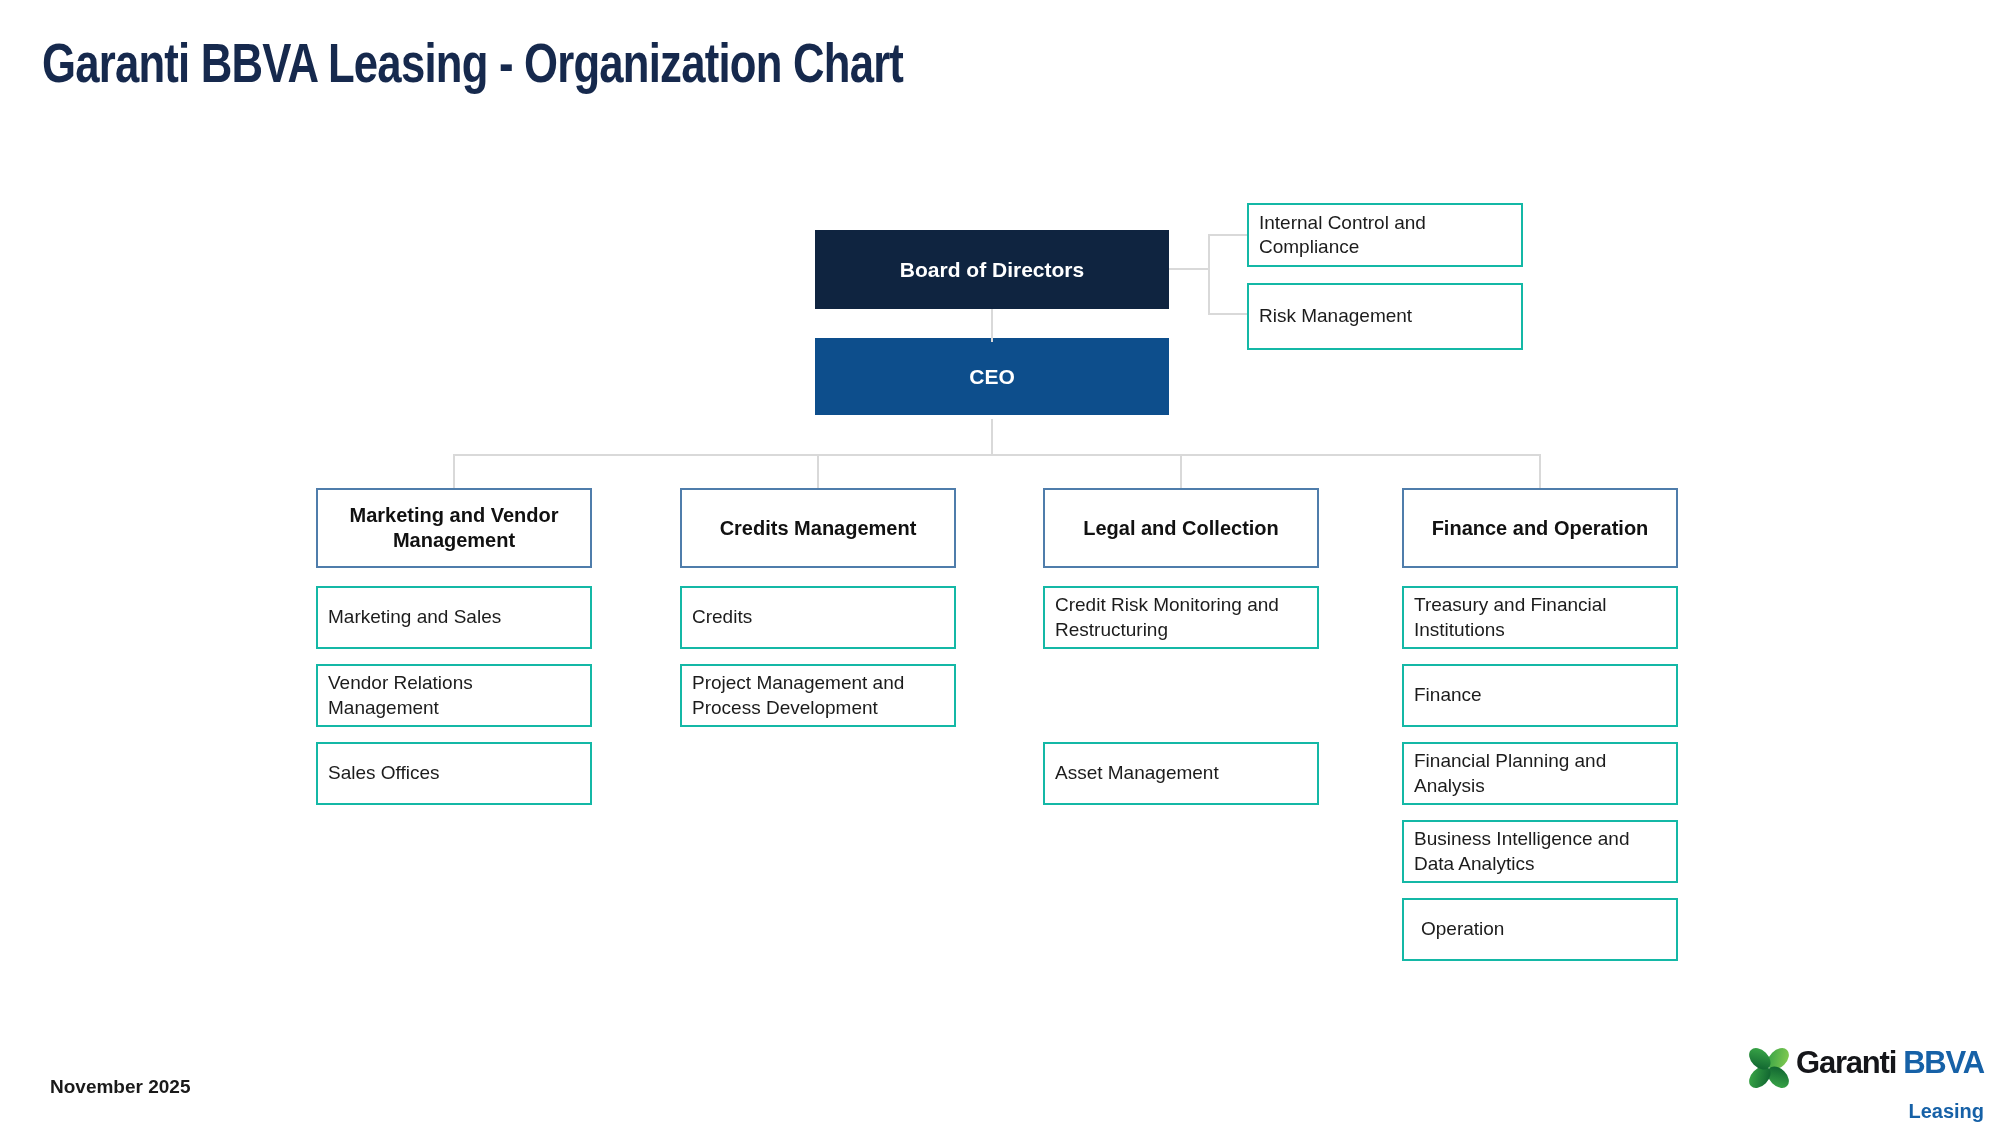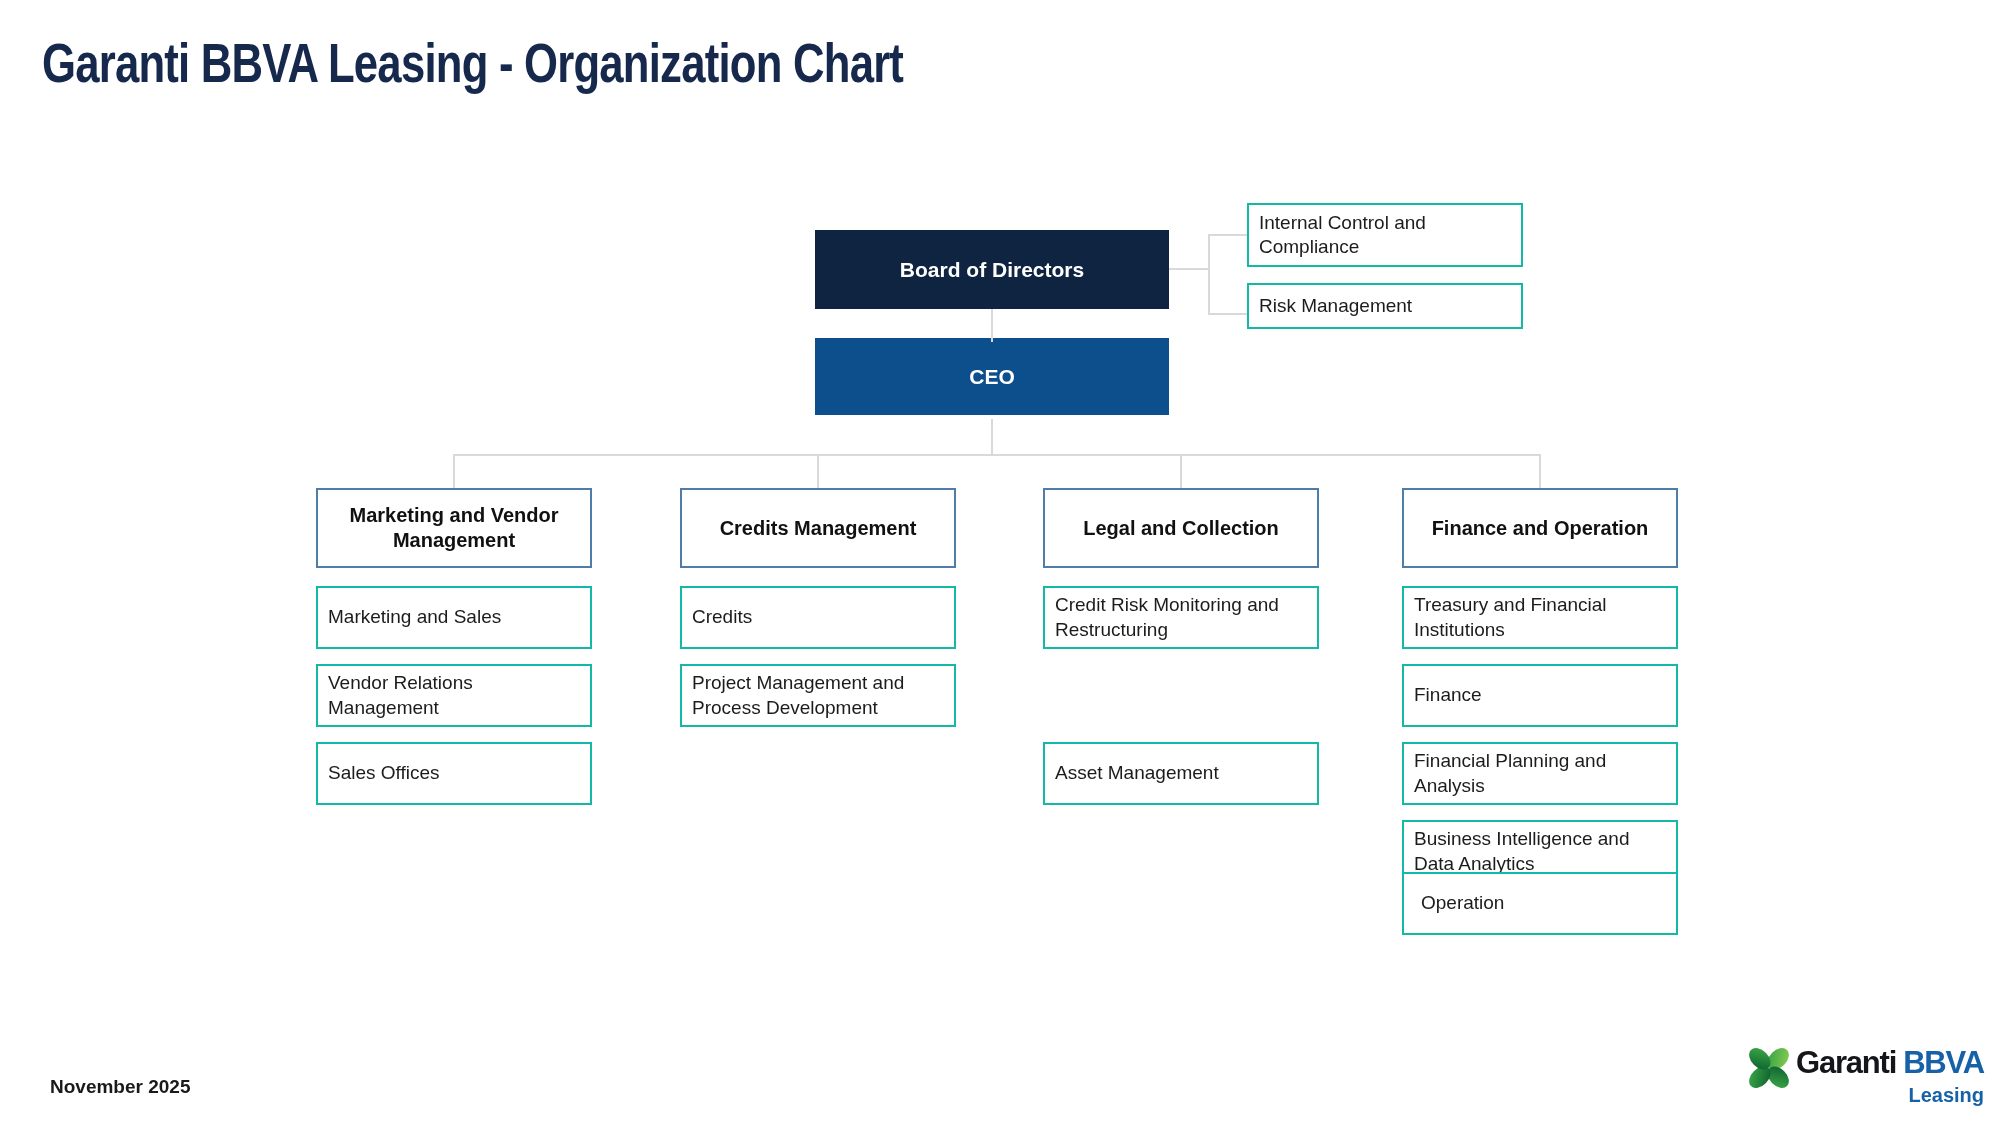--- a/index.html
+++ b/index.html
@@ -43,21 +43,21 @@
     background: #ffffff;
     border: 2px solid #14b8a6;
     color: #1c1c1c;
     font-size: 19px;
     line-height: 1.28;
     display: flex;
     align-items: center;
     padding: 4px 10px;
   }
   .staff1 { left: 1247px; top: 203px; width: 276px; height: 64px; }
-  .staff2 { left: 1247px; top: 283px; width: 276px; height: 46px; }
+  .staff2 { left: 1247px; top: 283px; width: 276px; height: 67px; }
 
   .col-header {
     position: absolute;
     box-sizing: border-box;
     top: 488px;
     width: 276px;
     height: 80px;
     background: #ffffff;
     border: 2px solid #4f7dab;
     color: #111111;
@@ -66,21 +66,21 @@
     line-height: 1.25;
     display: flex;
     align-items: center;
     justify-content: center;
     text-align: center;
     padding: 4px 14px;
   }
   .sub { width: 276px; height: 63px; }
   .c1 { left: 316px; }  .c2 { left: 680px; }  .c3 { left: 1043px; }  .c4 { left: 1402px; }
   .r1 { top: 586px; }   .r2 { top: 664px; }   .r3 { top: 742px; }
-  .r4 { top: 820px; }   .r5 { top: 872px; padding-left: 17px; }
+  .r4 { top: 820px; }   .r5 { top: 898px; padding-left: 17px; }
 
   .line { position: absolute; background: #d9d9d9; }
 
   .date {
     position: absolute;
     left: 50px;
     top: 1076px;
     font-size: 19px;
     font-weight: bold;
     color: #1a1a1a;
@@ -95,21 +95,21 @@
     font-size: 31px;
     letter-spacing: -1.2px;
     white-space: nowrap;
     line-height: 1.1;
   }
   .brand .garanti { color: #15161a; font-weight: 600; }
   .brand .bbva { color: #1661a7; font-weight: 700; margin-left: 7px; }
   .leasing {
     position: absolute;
     right: 0;
-    top: 44px;
+    top: 60px;
     color: #1661a7;
     font-weight: bold;
     font-size: 20px;
   }
 </style>
 </head>
 <body>
 
 <div class="canvas">
 

